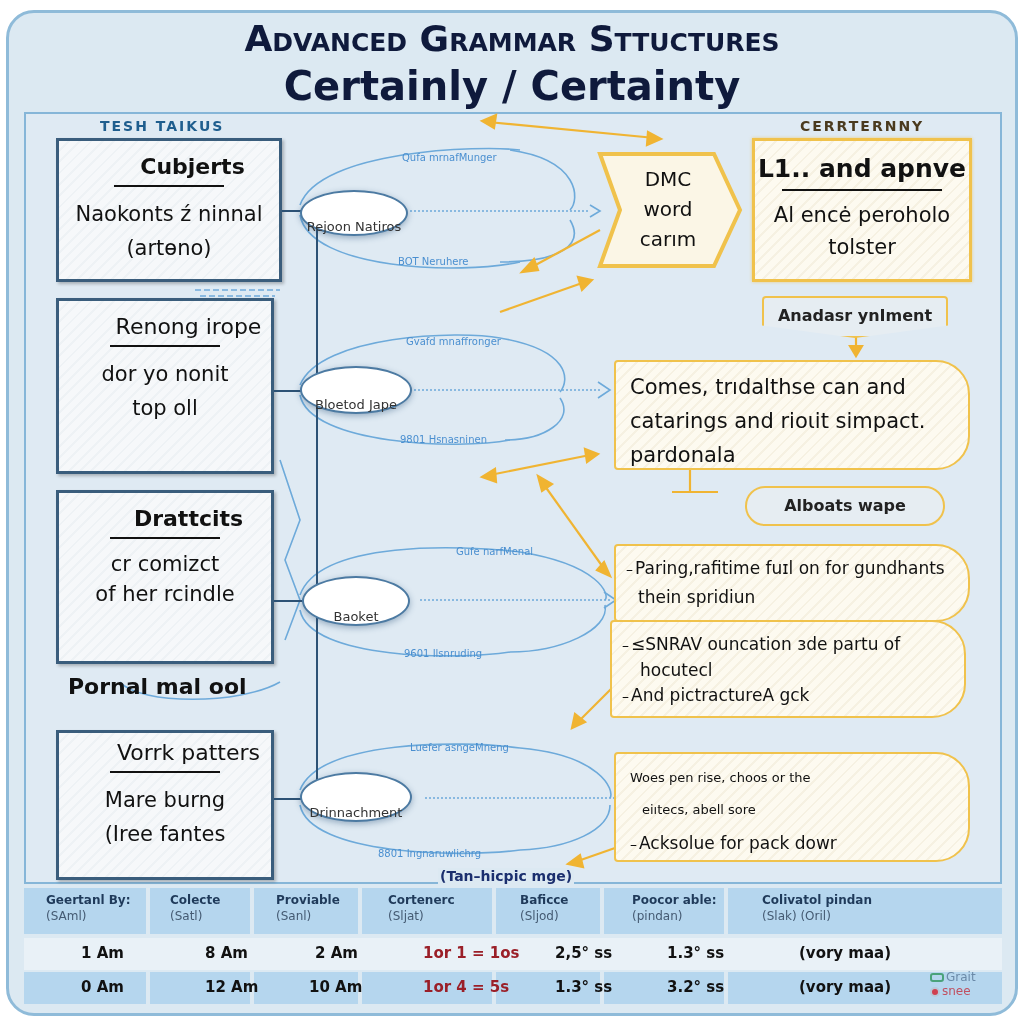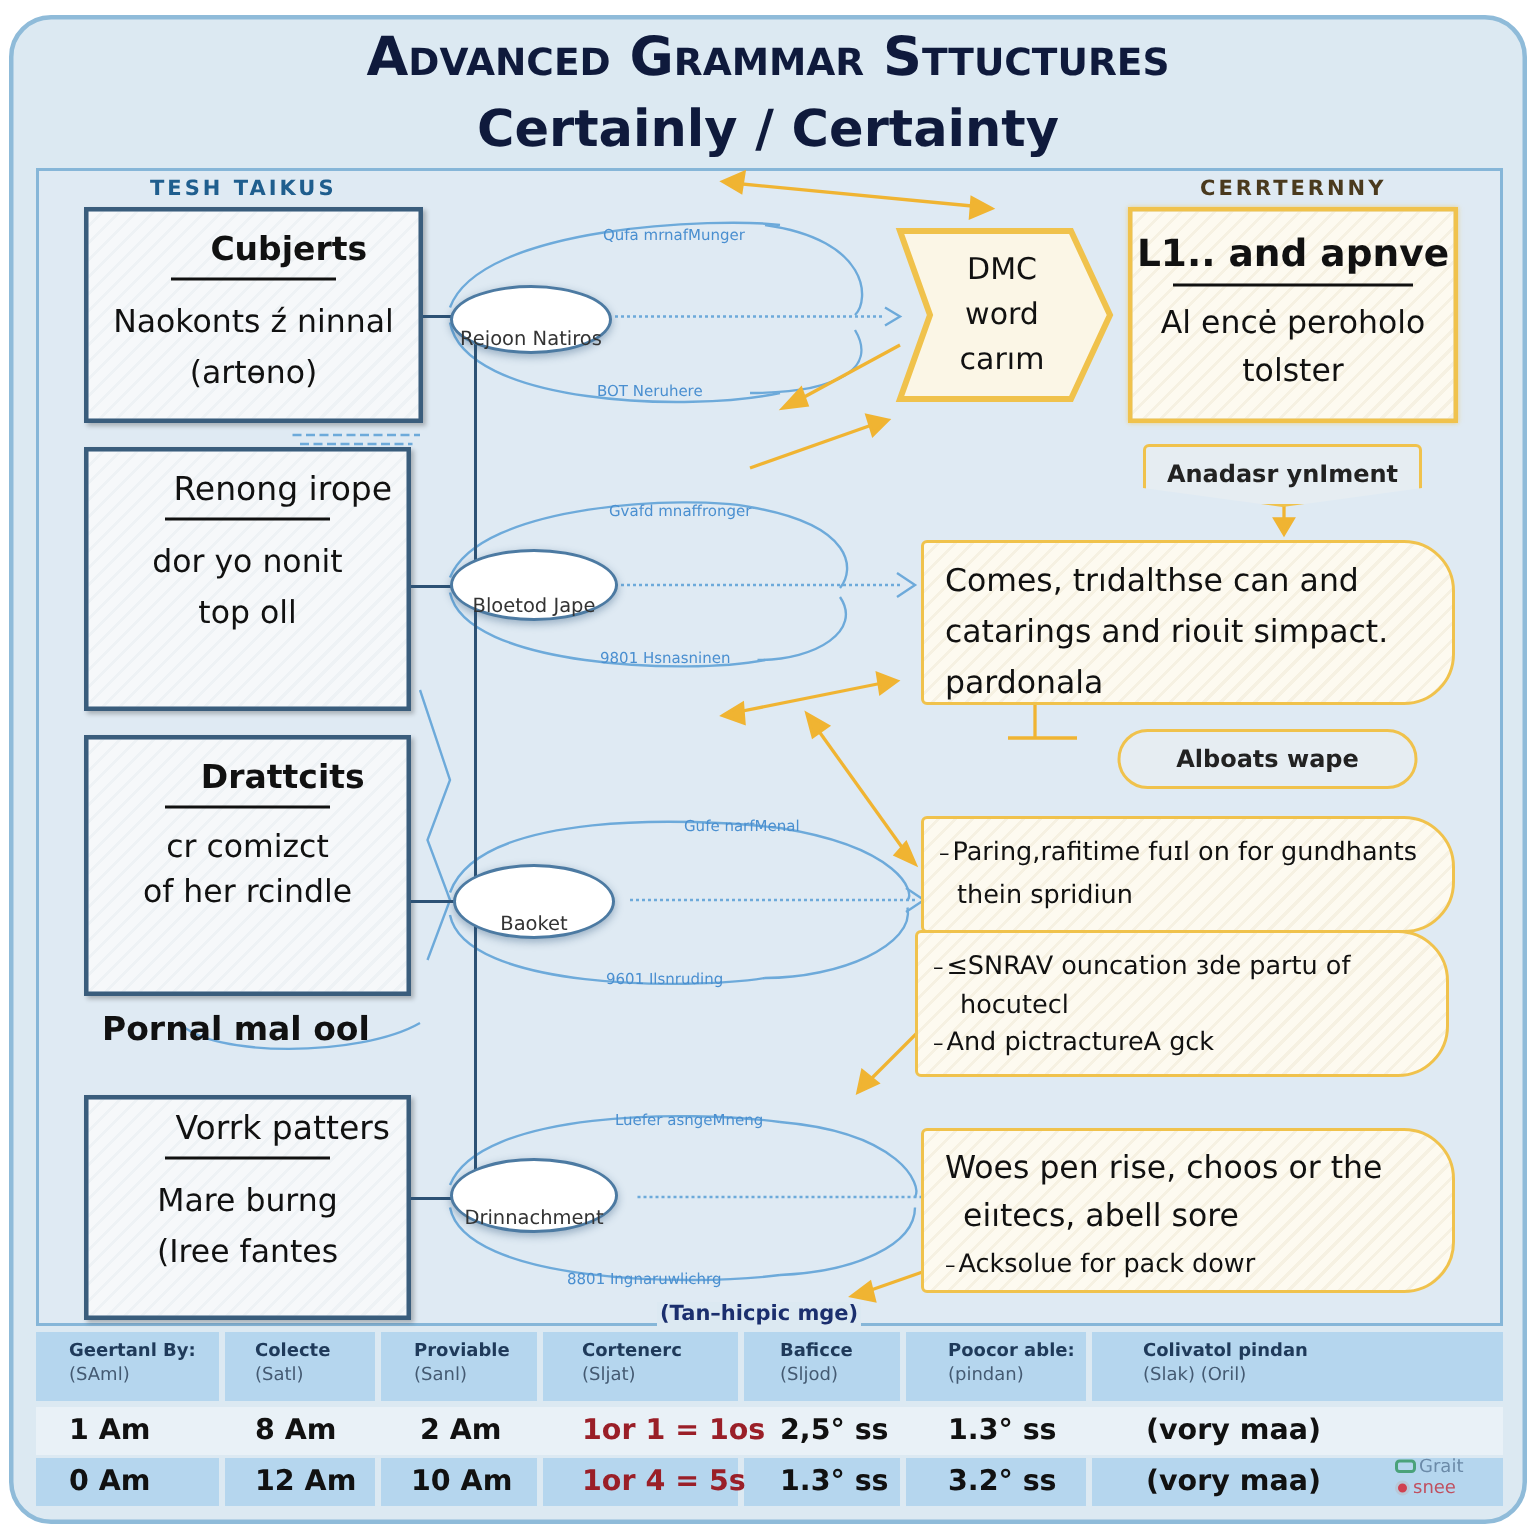--- a/index.html
+++ b/index.html
@@ -11,21 +11,21 @@
     background: #dce9f2; border: 3px solid #8fbbd9; border-radius: 28px;
   }
   .title {
     position: absolute; left: 0; top: 18px; width: 1024px; text-align: center;
     font-family: "DejaVu Sans", sans-serif; font-weight: bold; color: #0f1a3c;
     font-size: 36px; letter-spacing: 0px; line-height: 42px;
     font-variant: small-caps;
   }
   .subtitle {
     position: absolute; left: 0; top: 64px; width: 1024px; text-align: center;
-    font-weight: bold; color: #0f1a3c; font-size: 34px; line-height: 44px;
+    font-weight: bold; color: #0f1a3c; font-size: 40px; line-height: 44px;
   }
   .inner {
     position: absolute; left: 24px; top: 112px; width: 978px; height: 772px;
     border: 2px solid #86b6d8; background: #dfeaf3;
   }
   .section-label {
     position: absolute; font-weight: bold; font-size: 14px; letter-spacing: 2px;
   }
   .lbl-left { left: 100px; top: 118px; color: #1f5e8e; }
   .lbl-right { left: 800px; top: 118px; color: #4a3a1e; }
@@ -85,39 +85,39 @@
   .rbox {
     position: absolute; background: repeating-linear-gradient(135deg, #fdfaf0 0 6px, #f6f1e2 6px 8px);
     border: 2px solid #f0c24c; border-radius: 4px 34px 34px 4px; color: #111;
   }
   .rbox1 { left: 614px; top: 360px; width: 356px; height: 110px; padding: 8px 14px; }
   .rbox1 .line { font-size: 21px; line-height: 34px; white-space: nowrap; }
   .rbox2 { left: 614px; top: 544px; width: 356px; height: 78px; padding: 8px 10px; }
   .rbox3 { left: 610px; top: 620px; width: 356px; height: 98px; padding: 8px 10px; }
   .rbox2 .line, .rbox3 .line { font-size: 17px; line-height: 28px; white-space: nowrap; }
   .rbox4 { left: 614px; top: 752px; width: 356px; height: 110px; padding: 8px 14px; }
-  .rbox4 .line { font-size: 21px; line-height: 32px; white-space: nowrap; }
+  .rbox4 .line { font-size: 13px; line-height: 32px; white-space: nowrap; }
   .rbox4 .line.small { font-size: 17px; line-height: 34px; }
   .bullet { font-size: 14px; margin-right: 2px; }
 
   .caption {
     position: absolute; left: 438px; top: 868px; font-weight: bold; font-size: 14px; color: #1b2f6e;
     background: #dce9f2; padding: 0 2px;
   }
 
   
   .table {
     position: absolute; left: 24px; top: 888px; width: 978px; height: 120px;
   }
   .row1 { position: absolute; left: 0; top: 50px; width: 978px; height: 32px; background: #e9f1f7; }
   .colbg { position: absolute; background: #b5d6ee; }
   .hcell { position: absolute; top: 4px; font-size: 12px; color: #1f3a5a; line-height: 16px; }
   .hcell .h { font-weight: bold; }
   .hcell .s { color: #445a72; }
-  .dcell { position: absolute; font-size: 19px; font-weight: bold; color: #111; line-height: 30px; }
+  .dcell { position: absolute; font-size: 15px; font-weight: bold; color: #111; line-height: 30px; margin-left: 35px; }
   .dcell.red { color: #9a1f28; }
 
   .legend { position: absolute; left: 930px; top: 970px; font-size: 12px; line-height: 14px; color: #6b8aa8; }
   .legend .sq { display: inline-block; width: 14px; height: 9px; border: 2px solid #4aa27a; border-radius: 3px; vertical-align: middle; margin-right: 2px; }
   .legend .dot { display: inline-block; width: 10px; height: 10px; border-radius: 50%; background: #d04050; border: 2px solid #b8c8d8; vertical-align: middle; margin-right: 2px; }
   .legend .r { color: #c05060; }
 </style>
 </head>
 <body>
 

